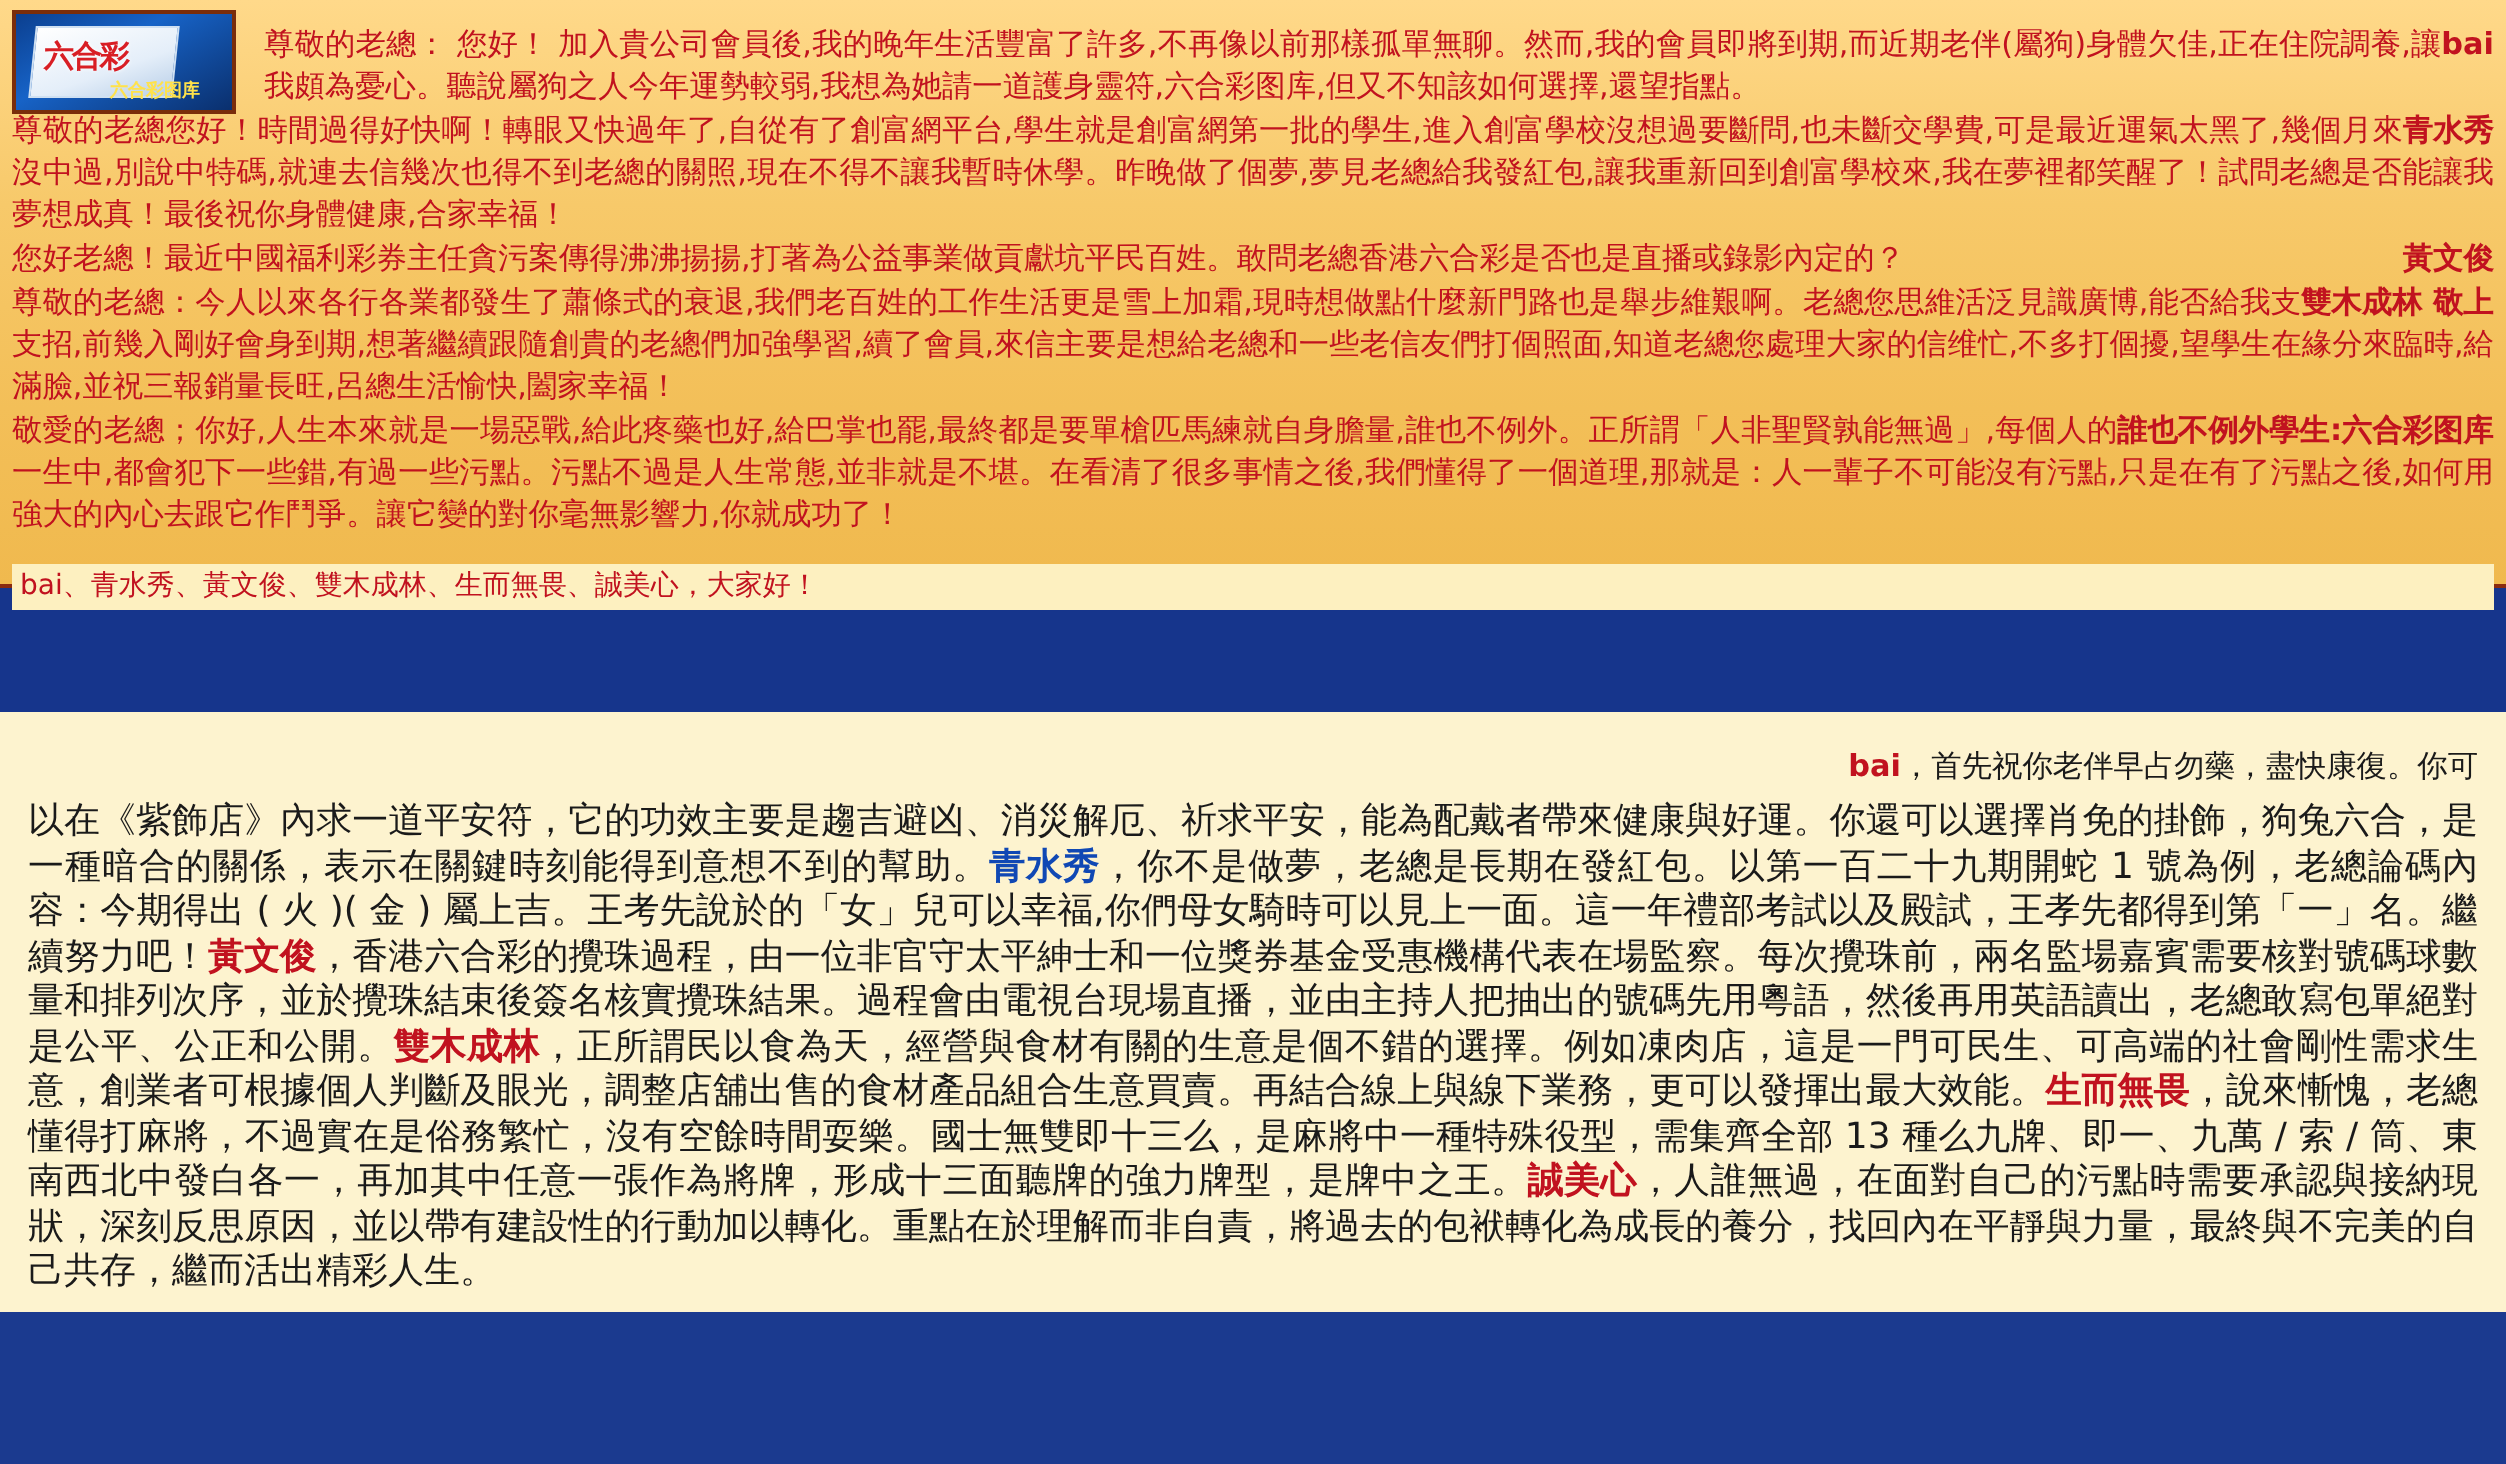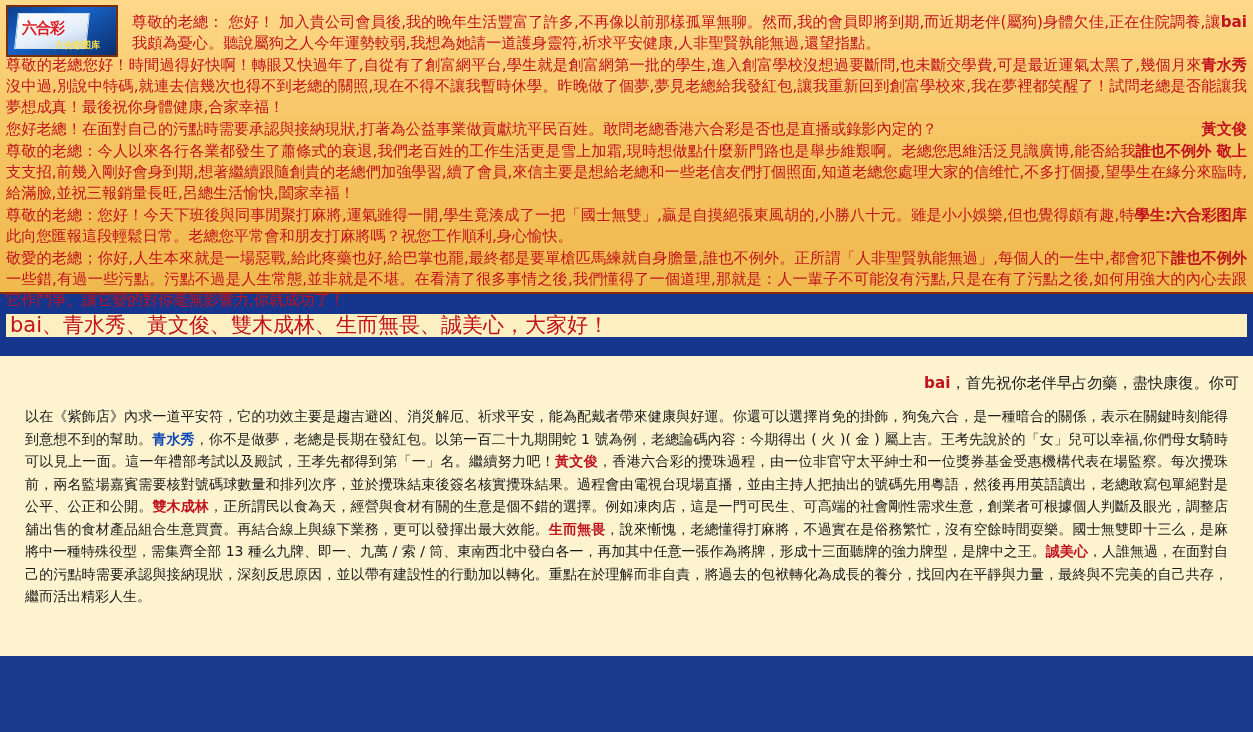--- a/index.html
+++ b/index.html
@@ -51,42 +51,42 @@
     position:absolute;left:14px;top:12px;
     color:#d81e25;font-size:15px;font-weight:bold;
     letter-spacing:-1px;
     text-shadow:0 0 2px #fff;
   }
   .thumb .t-yellow{
     position:absolute;right:16px;bottom:3px;
     color:#ffe24a;font-size:9px;font-weight:bold;
   }
   .greeting{
-    color:#c1121f;font-size:21px;line-height:21px;
+    color:#c1121f;font-size:14px;line-height:21px;
     background:#fdf0c0;
     padding:1px 4px;
-    margin:3px 0 0 0;
+    margin:14px 0 0 0;
   }
   
   .answer{
     position:absolute;left:0;top:356px;width:1253px;height:356px;
     background:#fdf3cf;
     box-sizing:border-box;
     padding:16px 14px 0 14px;
     border-bottom:5px solid #ec4899;
   }
   .ans-lead{
     font-size:15.2px;line-height:22px;color:#1a1a1a;
     text-align:right;
     margin:0 0 6px 0;
   }
   .ans-body{
-    font-size:14px;line-height:22.5px;color:#1a1a1a;
+    font-size:18px;line-height:22.5px;color:#1a1a1a;
     text-align:justify;
-    margin:11px;
+    margin:0;
   }
   .nm{font-weight:bold;color:#c1121f;}
   .nm-blue{font-weight:bold;color:#1048b4;}
   
   .bottom{
     position:absolute;left:0;top:656px;width:1253px;height:76px;
     background:#1b3a8f;
   }
 </style>
 </head>
@@ -97,41 +97,40 @@
   <div class="letters">
 
     <div class="thumb">
       <div class="t-white"></div>
       <div class="t-red">六合彩</div>
       <div class="t-yellow">六合彩图库</div>
     </div>
 
     <p class="msg first">
       <span class="sig">bai</span>
-      <span>尊敬的老總： 您好！ 加入貴公司會員後,我的晚年生活豐富了許多,不再像以前那樣孤單無聊。然而,我的會員即將到期,而近期老伴(屬狗)身體欠佳,正在住院調養,讓我頗為憂心。聽說屬狗之人今年運勢較弱,我想為她請一道護身靈符,祈求平安健康,人非聖賢孰能無過,還望指點。</span>
+      <span>尊敬的老總： 您好！ 加入貴公司會員後,我的晚年生活豐富了許多,不再像以前那樣孤單無聊。然而,我的會員即將到期,而近期老伴(屬狗)身體欠佳,正在住院調養,讓我頗為憂心。聽說屬狗之人今年運勢較弱,我想為她請一道護身靈符,六合彩图库,但又不知該如何選擇,還望指點。</span>
     </p>
 
     <p class="msg">
       <span class="sig">青水秀</span>
       <span>尊敬的老總您好！時間過得好快啊！轉眼又快過年了,自從有了創富網平台,學生就是創富網第一批的學生,進入創富學校沒想過要斷問,也未斷交學費,可是最近運氣太黑了,幾個月來沒中過,別說中特碼,就連去信幾次也得不到老總的關照,現在不得不讓我暫時休學。昨晚做了個夢,夢見老總給我發紅包,讓我重新回到創富學校來,我在夢裡都笑醒了！試問老總是否能讓我夢想成真！最後祝你身體健康,合家幸福！</span>
     </p>
 
     <p class="msg">
       <span class="sig">黃文俊</span>
-      <span>您好老總！在面對自己的污點時需要承認與接納現狀,打著為公益事業做貢獻坑平民百姓。敢問老總香港六合彩是否也是直播或錄影內定的？</span>
+      <span>您好老總！最近中國福利彩券主任貪污案傳得沸沸揚揚,打著為公益事業做貢獻坑平民百姓。敢問老總香港六合彩是否也是直播或錄影內定的？</span>
     </p>
 
     <p class="msg">
-      <span class="sig">誰也不例外 敬上</span>
+      <span class="sig">雙木成林 敬上</span>
       <span>尊敬的老總：今人以來各行各業都發生了蕭條式的衰退,我們老百姓的工作生活更是雪上加霜,現時想做點什麼新門路也是舉步維艱啊。老總您思維活泛見識廣博,能否給我支支招,前幾入剛好會身到期,想著繼續跟隨創貴的老總們加強學習,續了會員,來信主要是想給老總和一些老信友們打個照面,知道老總您處理大家的信维忙,不多打個擾,望學生在緣分來臨時,給滿臉,並祝三報銷量長旺,呂總生活愉快,闔家幸福！</span>
     </p>
 
     <p class="msg">
       <span class="sig">學生:六合彩图库</span>
-      <span>尊敬的老總：您好！今天下班後與同事閒聚打麻將,運氣雖得一開,學生竟湊成了一把「國士無雙」,贏是自摸絕張東風胡的,小勝八十元。雖是小小娛樂,但也覺得頗有趣,特此向您匯報這段輕鬆日常。老總您平常會和朋友打麻將嗎？祝您工作順利,身心愉快。</span>
     </p>
 
     <p class="msg">
       <span class="sig">誰也不例外</span>
       <span>敬愛的老總；你好,人生本來就是一場惡戰,給此疼藥也好,給巴掌也罷,最終都是要單槍匹馬練就自身膽量,誰也不例外。正所謂「人非聖賢孰能無過」,每個人的一生中,都會犯下一些錯,有過一些污點。污點不過是人生常態,並非就是不堪。在看清了很多事情之後,我們懂得了一個道理,那就是：人一輩子不可能沒有污點,只是在有了污點之後,如何用強大的內心去跟它作鬥爭。讓它變的對你毫無影響力,你就成功了！</span>
     </p>
 
     <div class="greeting">bai、青水秀、黃文俊、雙木成林、生而無畏、誠美心，大家好！</div>
   </div>
 

